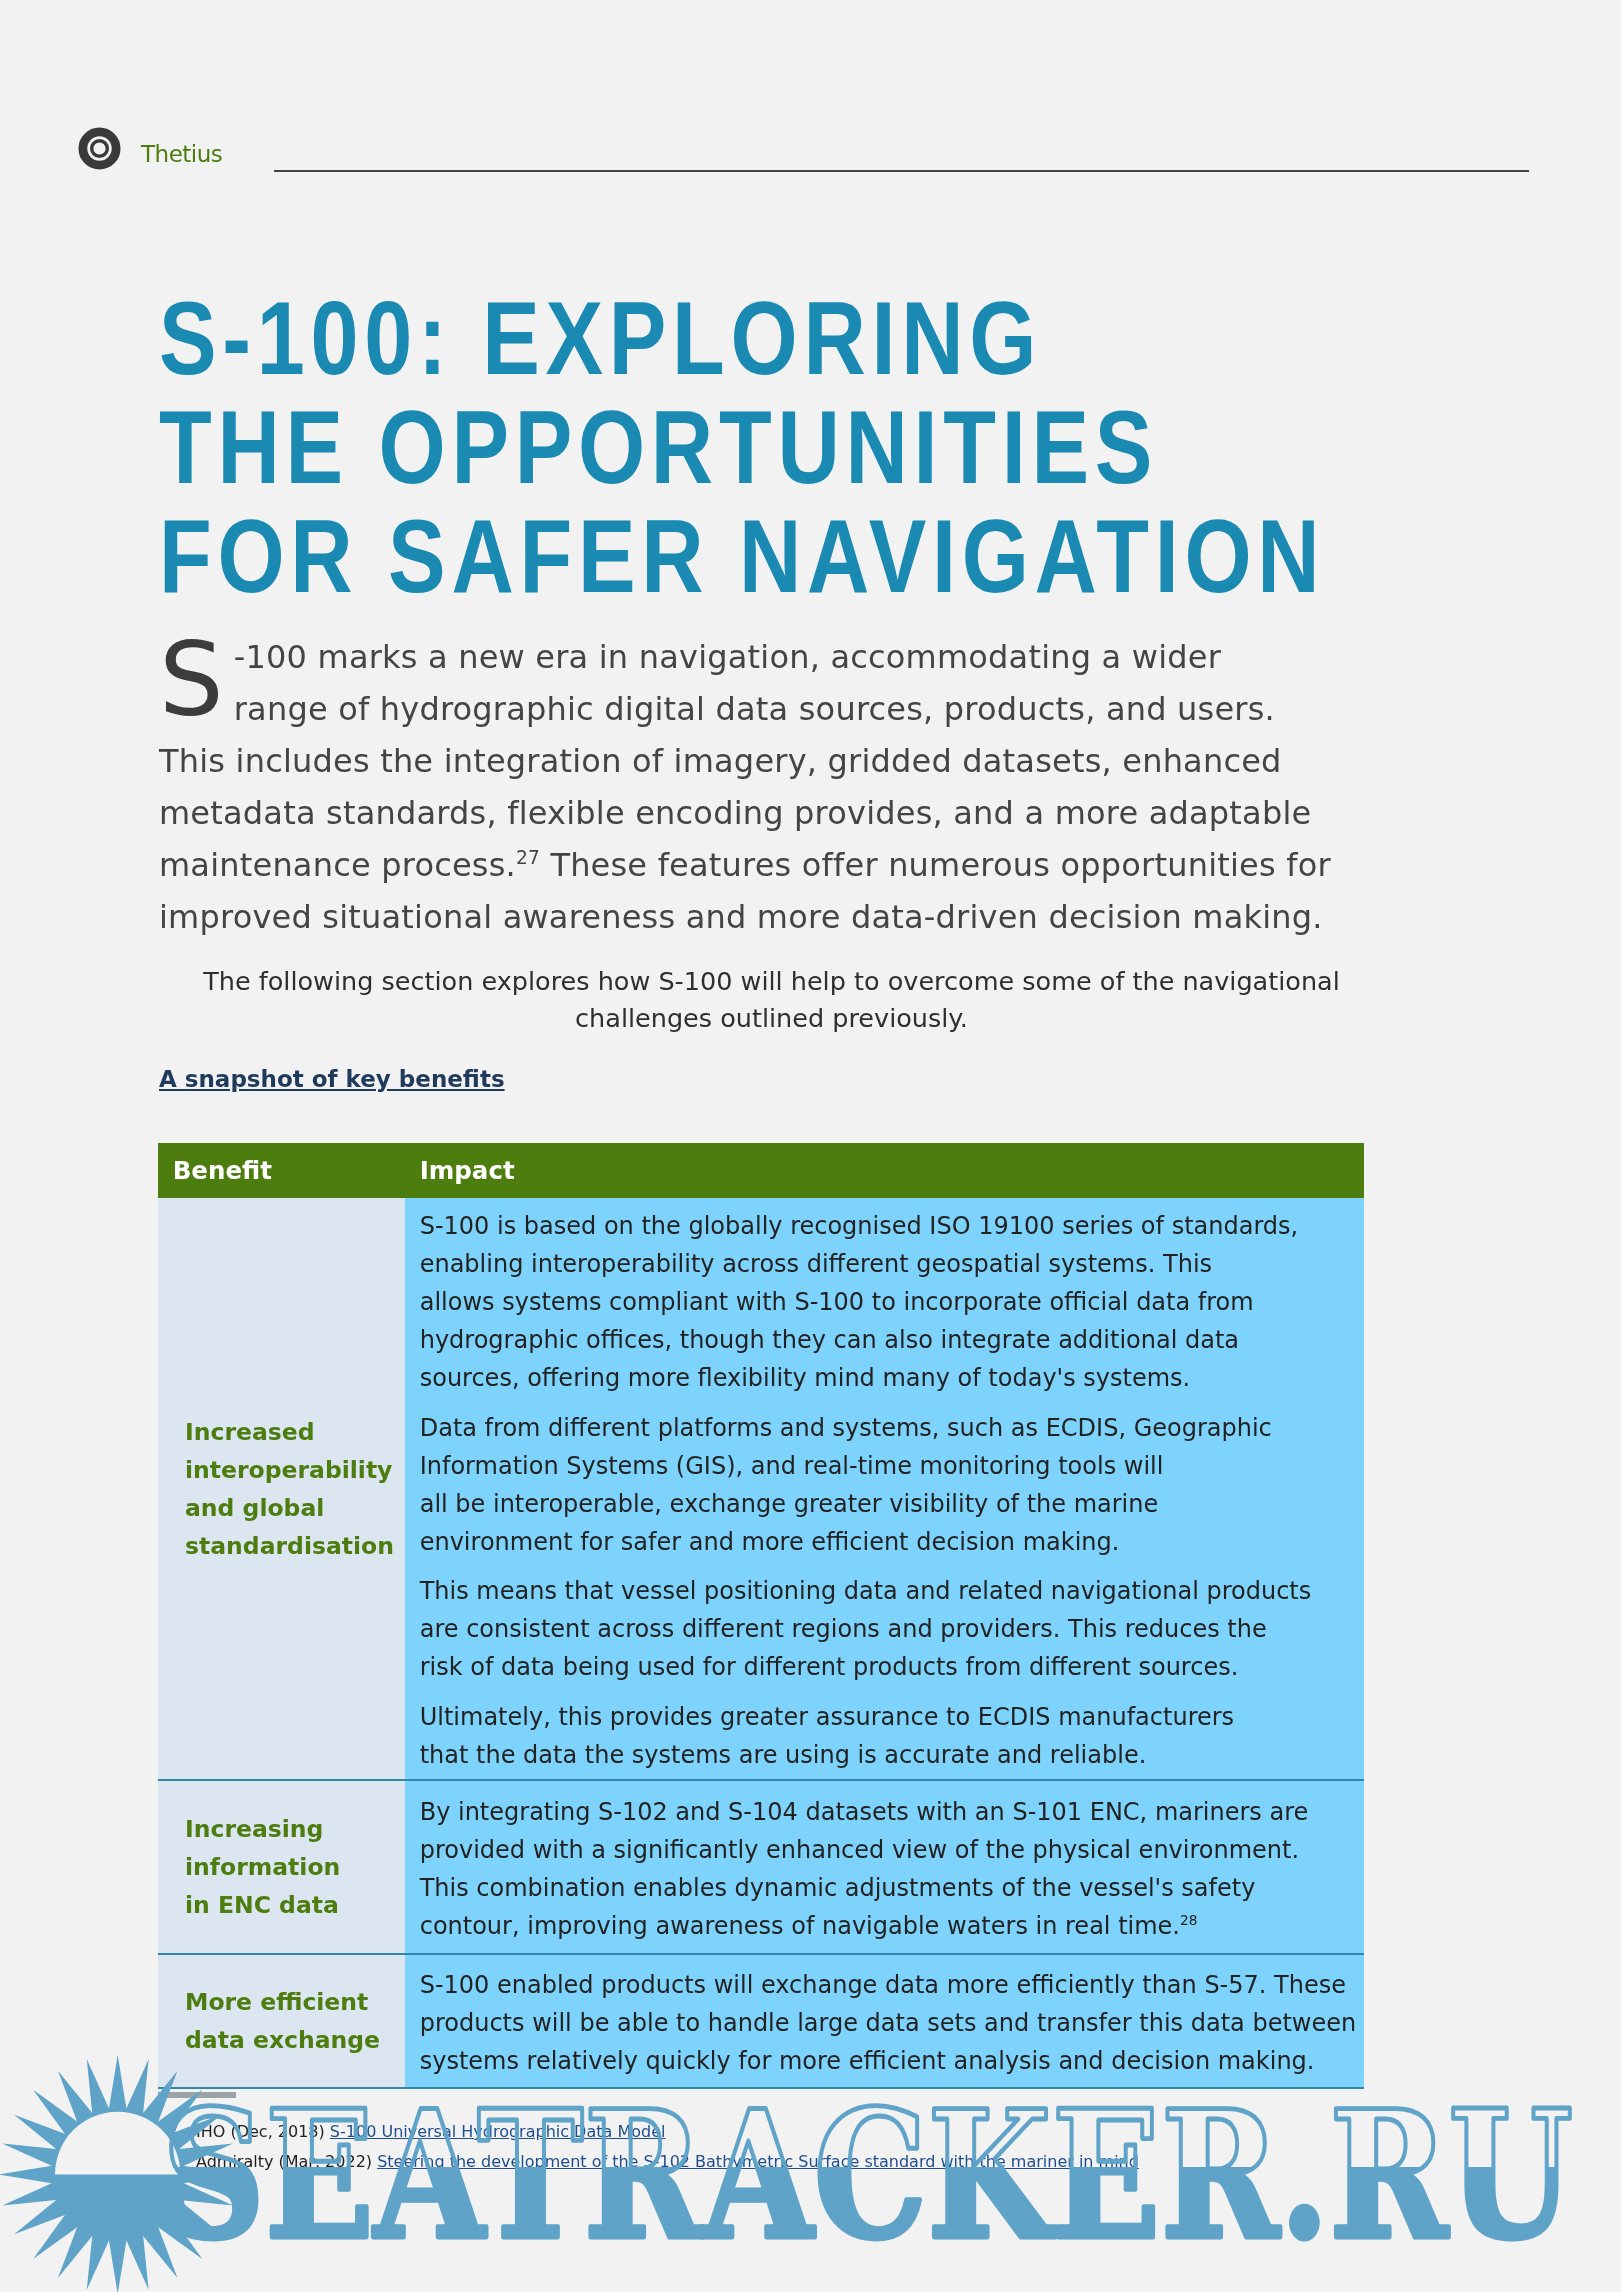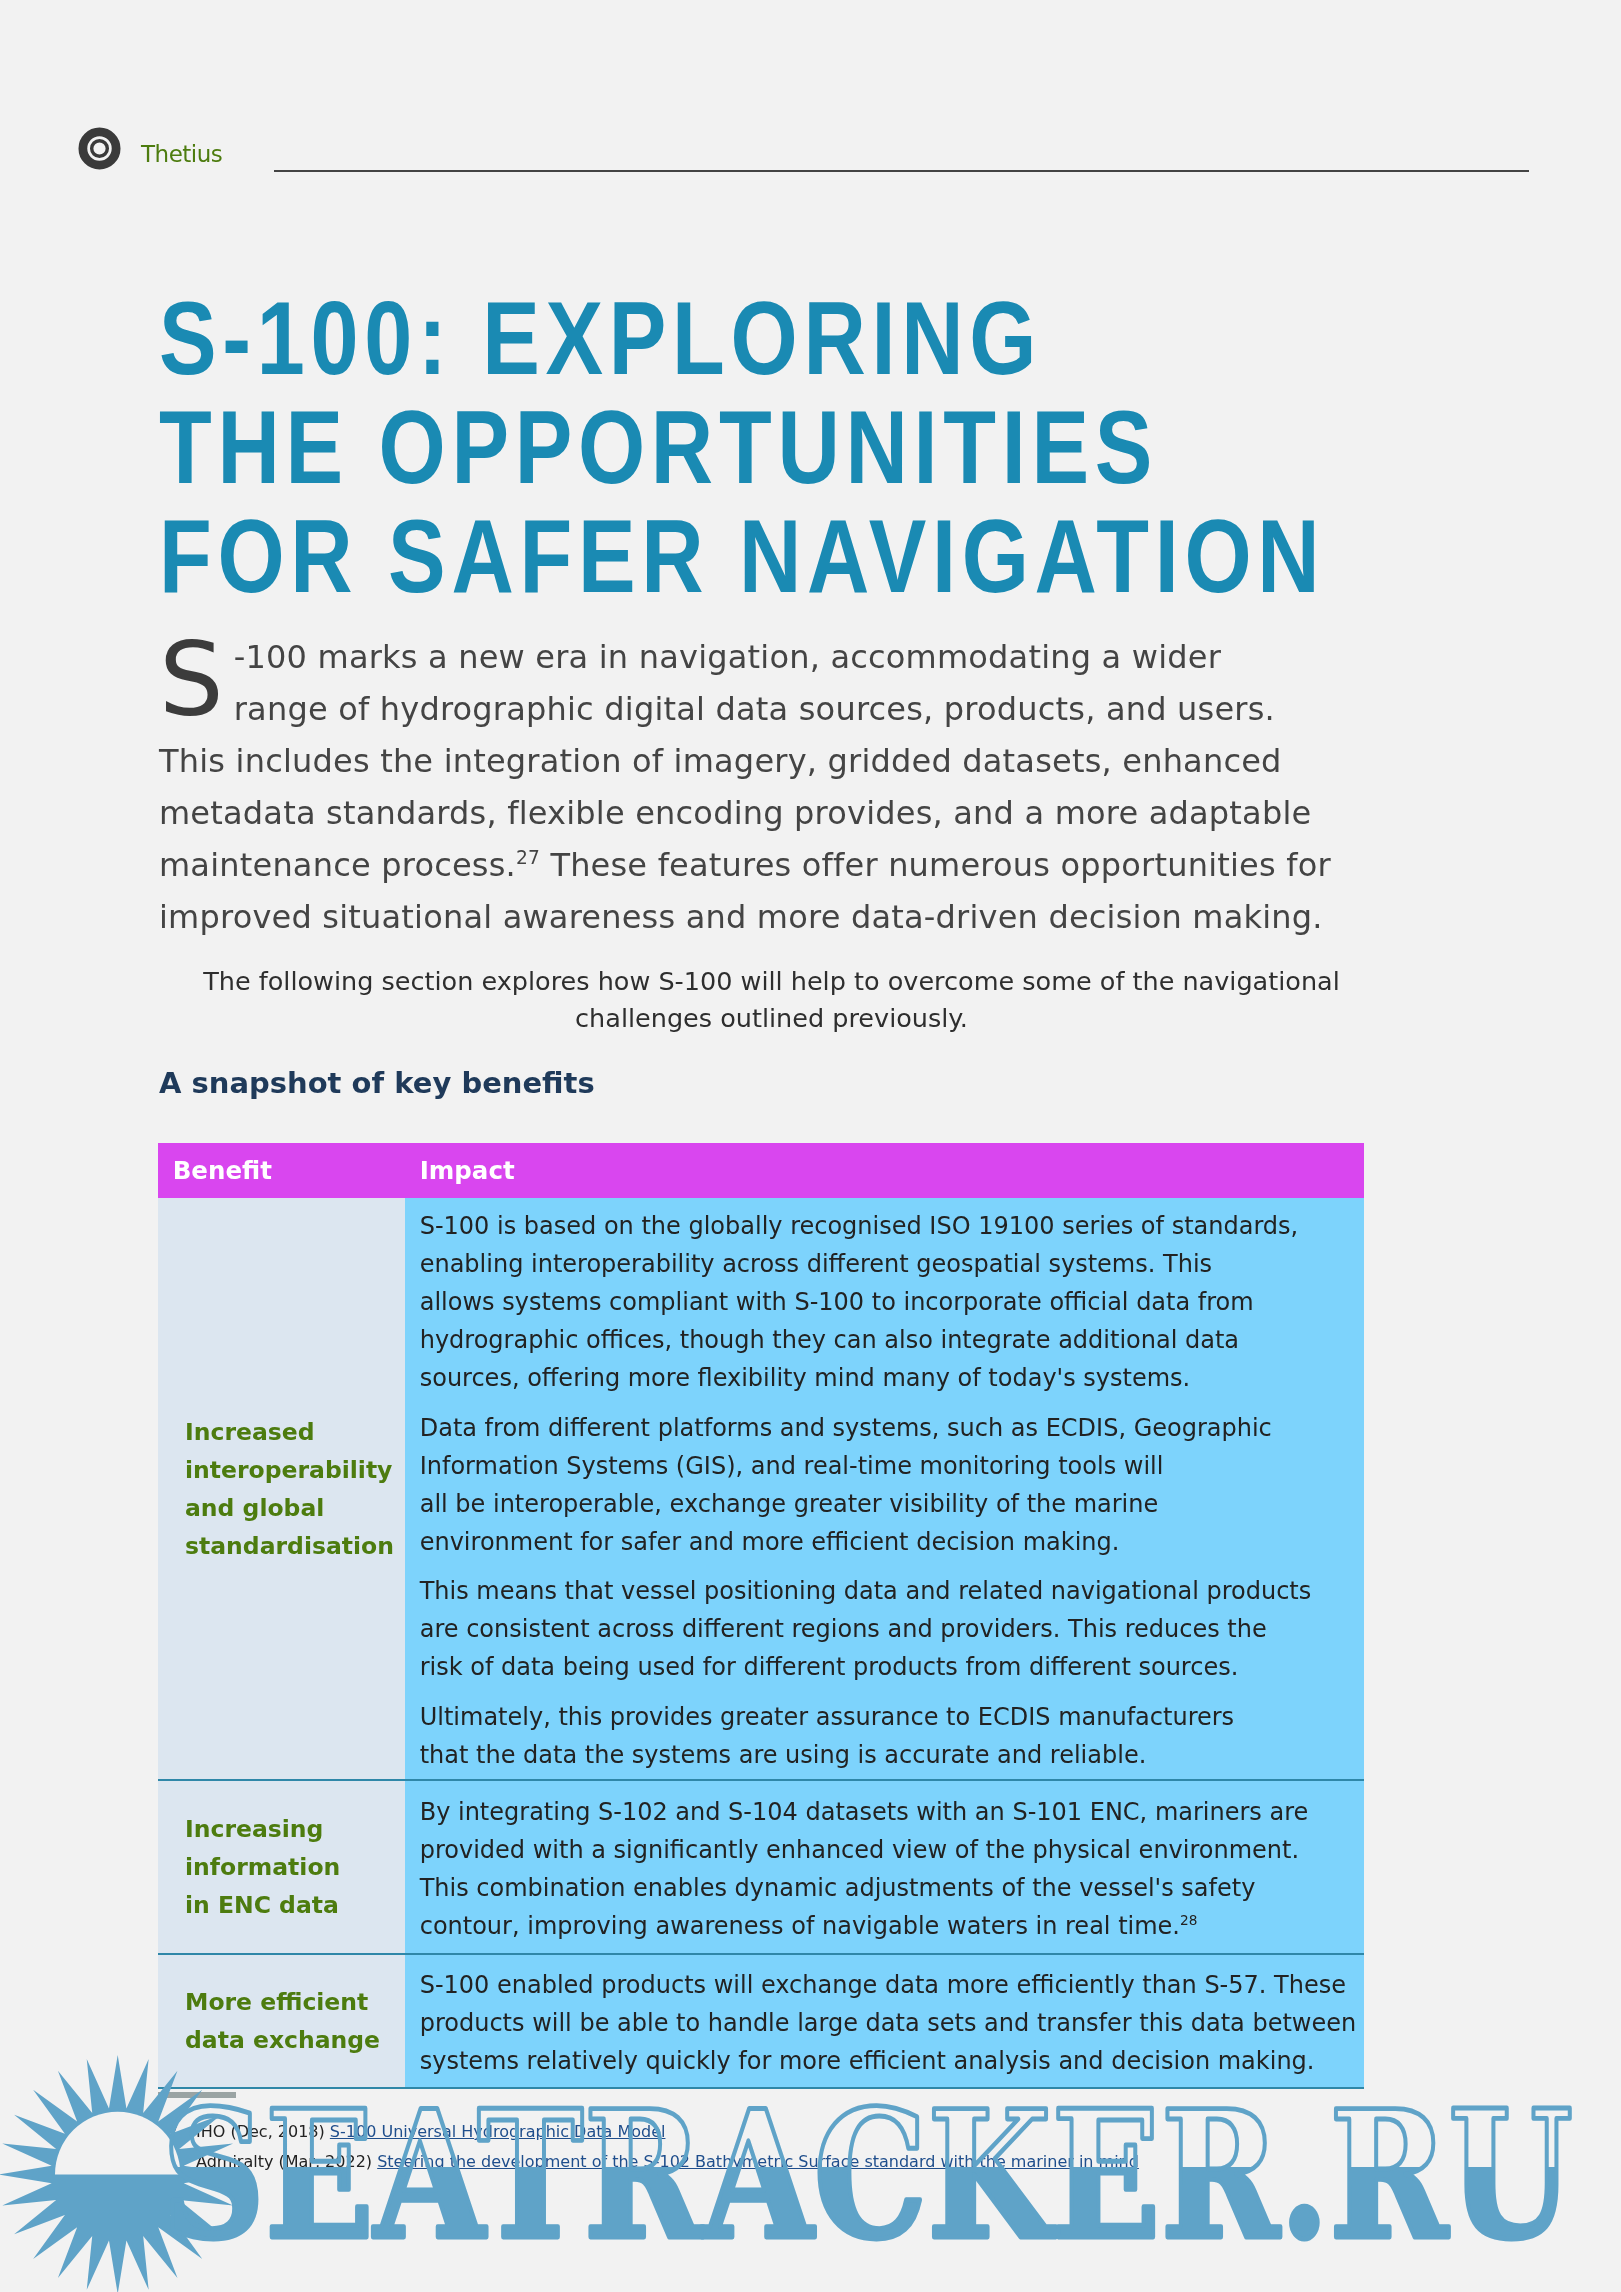--- a/index.html
+++ b/index.html
@@ -22,25 +22,25 @@
   #title .tline { display:block; font-size:104px; line-height:109px; letter-spacing:6.9px; transform:scaleX(0.83); transform-origin:left center; white-space:nowrap; }
 
   
   #intro { left:159px; top:631px; width:1225px; margin:0; font-family:"DejaVu Sans", sans-serif; font-size:32px; line-height:52px; color:#444; letter-spacing:0.2px; }
   #intro .dropcap { float:left; font-size:102px; line-height:82px; margin:7.8px 9.8px 0 0; color:#3c3c3c; font-family:"DejaVu Sans", sans-serif; }
   #intro sup { font-size:18.6px; line-height:0; vertical-align:super; }
   #intro .iline { display:block; white-space:nowrap; }
 
   #lead { left:159px; top:963px; width:1225px; margin:0; font-size:25.5px; line-height:37px; color:#2e2e2e; }
   #lead .iline { display:block; white-space:nowrap;text-align:center; }
-  #snapshot { left:159px; top:1066px; margin:0; font-size:29px; font-weight:bold; color:#1f3a5a; }
+  #snapshot { left:159px; top:1066px; margin:0; font-size:23px; font-weight:bold; color:#1f3a5a;text-decoration:underline; }
 
   
   #benefits-table { left:158px; top:1143px; width:1206px; border-collapse:collapse; table-layout:fixed; }
-  #benefits-table th { background:#d946ef; color:#fff; text-align:left; font-weight:bold; font-size:24.5px; height:55px; padding:0 0 0 14.7px; }
+  #benefits-table th { background:#4d7c0f; color:#fff; text-align:left; font-weight:bold; font-size:24.5px; height:55px; padding:0 0 0 14.7px; }
   #benefits-table col.c1 { width:247px; }
   #benefits-table td { vertical-align:middle; padding:0; border-bottom:2px solid #2f87a8; }
   #benefits-table td.benefit { background:#dce6f0; color:#4d7c0f; font-size:23.5px; line-height:38px; padding-left:27px; font-weight:600; }
   #benefits-table td.impact { background:#7dd3fc; color:#222; font-size:24px; line-height:38px; padding:8.8px 7.8px 4.9px 14.7px; }
   #benefits-table td.impact p { margin:0 0 11.8px 0; }
   #benefits-table td.impact p:last-child { margin-bottom:0; }
   #benefits-table .ln { display:block; white-space:nowrap; }
   #benefits-table sup { font-size:13.7px; line-height:0; }
   tr.r1 td { height:563px; }
   tr.r2 td { height:158px; }

